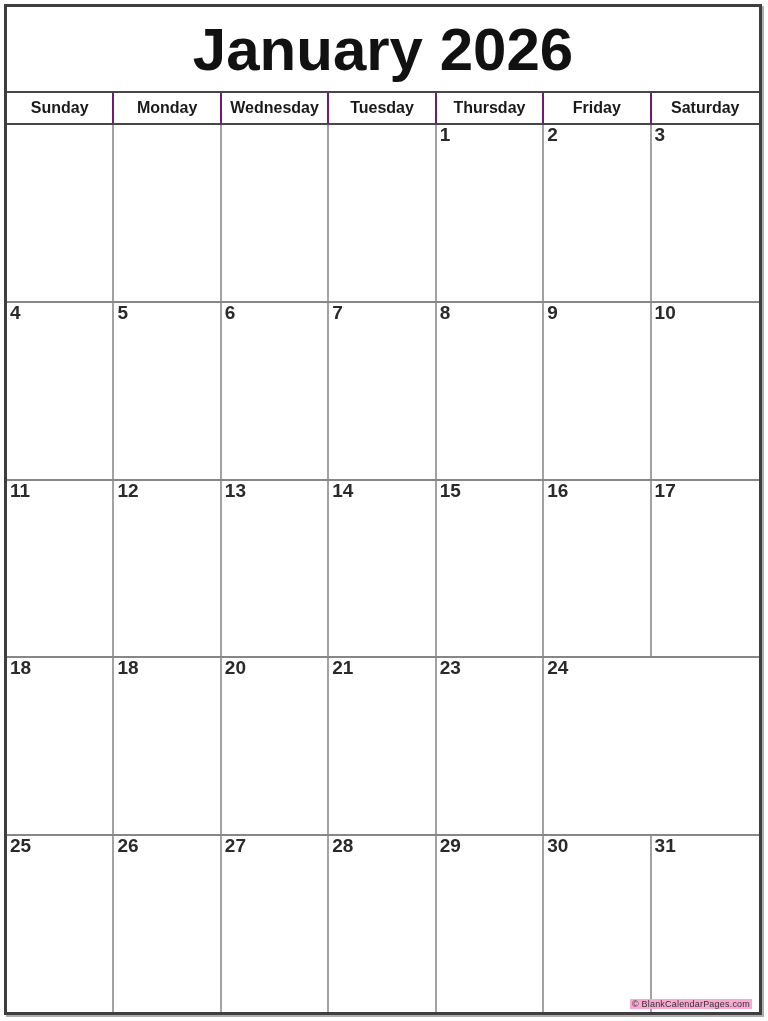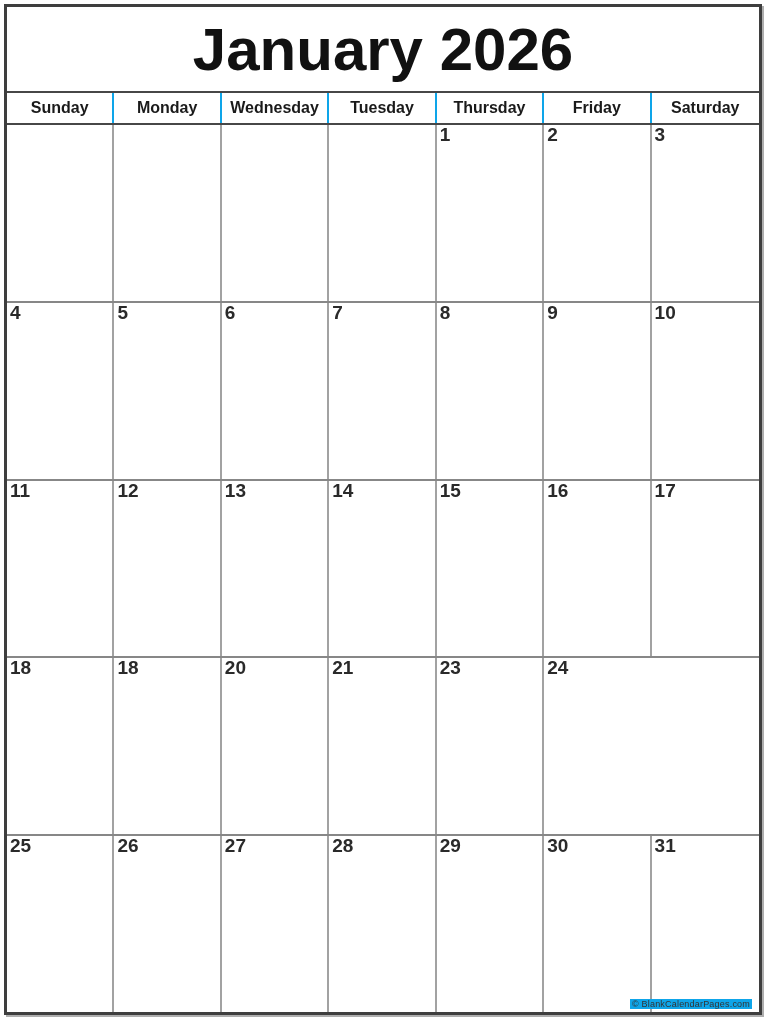--- a/index.html
+++ b/index.html
@@ -55,21 +55,21 @@
     grid-template-columns: repeat(7, 1fr);
     border-bottom: 2px solid #474747;
   }
   .weekday-cell {
     display: flex;
     align-items: center;
     justify-content: center;
     font-weight: bold;
     font-size: 16px;
     color: #1a1a1a;
-    border-right: 2px solid #0ea5e9;
+    border-right: 2px solid #701a75;
     overflow: hidden;
     white-space: nowrap;
   }
   .weekday-cell:last-child { border-right: none; border-radius: 13px; }
   .week-row {
     flex: 1 1 0;
     display: grid;
     grid-template-columns: repeat(7, 1fr);
     border-bottom: 2px solid #878787;
     min-height: 0;
@@ -87,21 +87,21 @@
     font-weight: bold;
     line-height: 1.1;
     color: #2a2a2a;
   }
   .copyright {
     position: absolute;
     right: 7px;
     bottom: 3px;
     font-size: 9px;
     color: #333333;
-    background: #0ea5e9;
+    background: #f9a8d4;
     padding: 0 2px;
     letter-spacing: 0.2px;
     white-space: nowrap;
   }
 </style>
 </head>
 <body>
 
 <div class="page">
 

